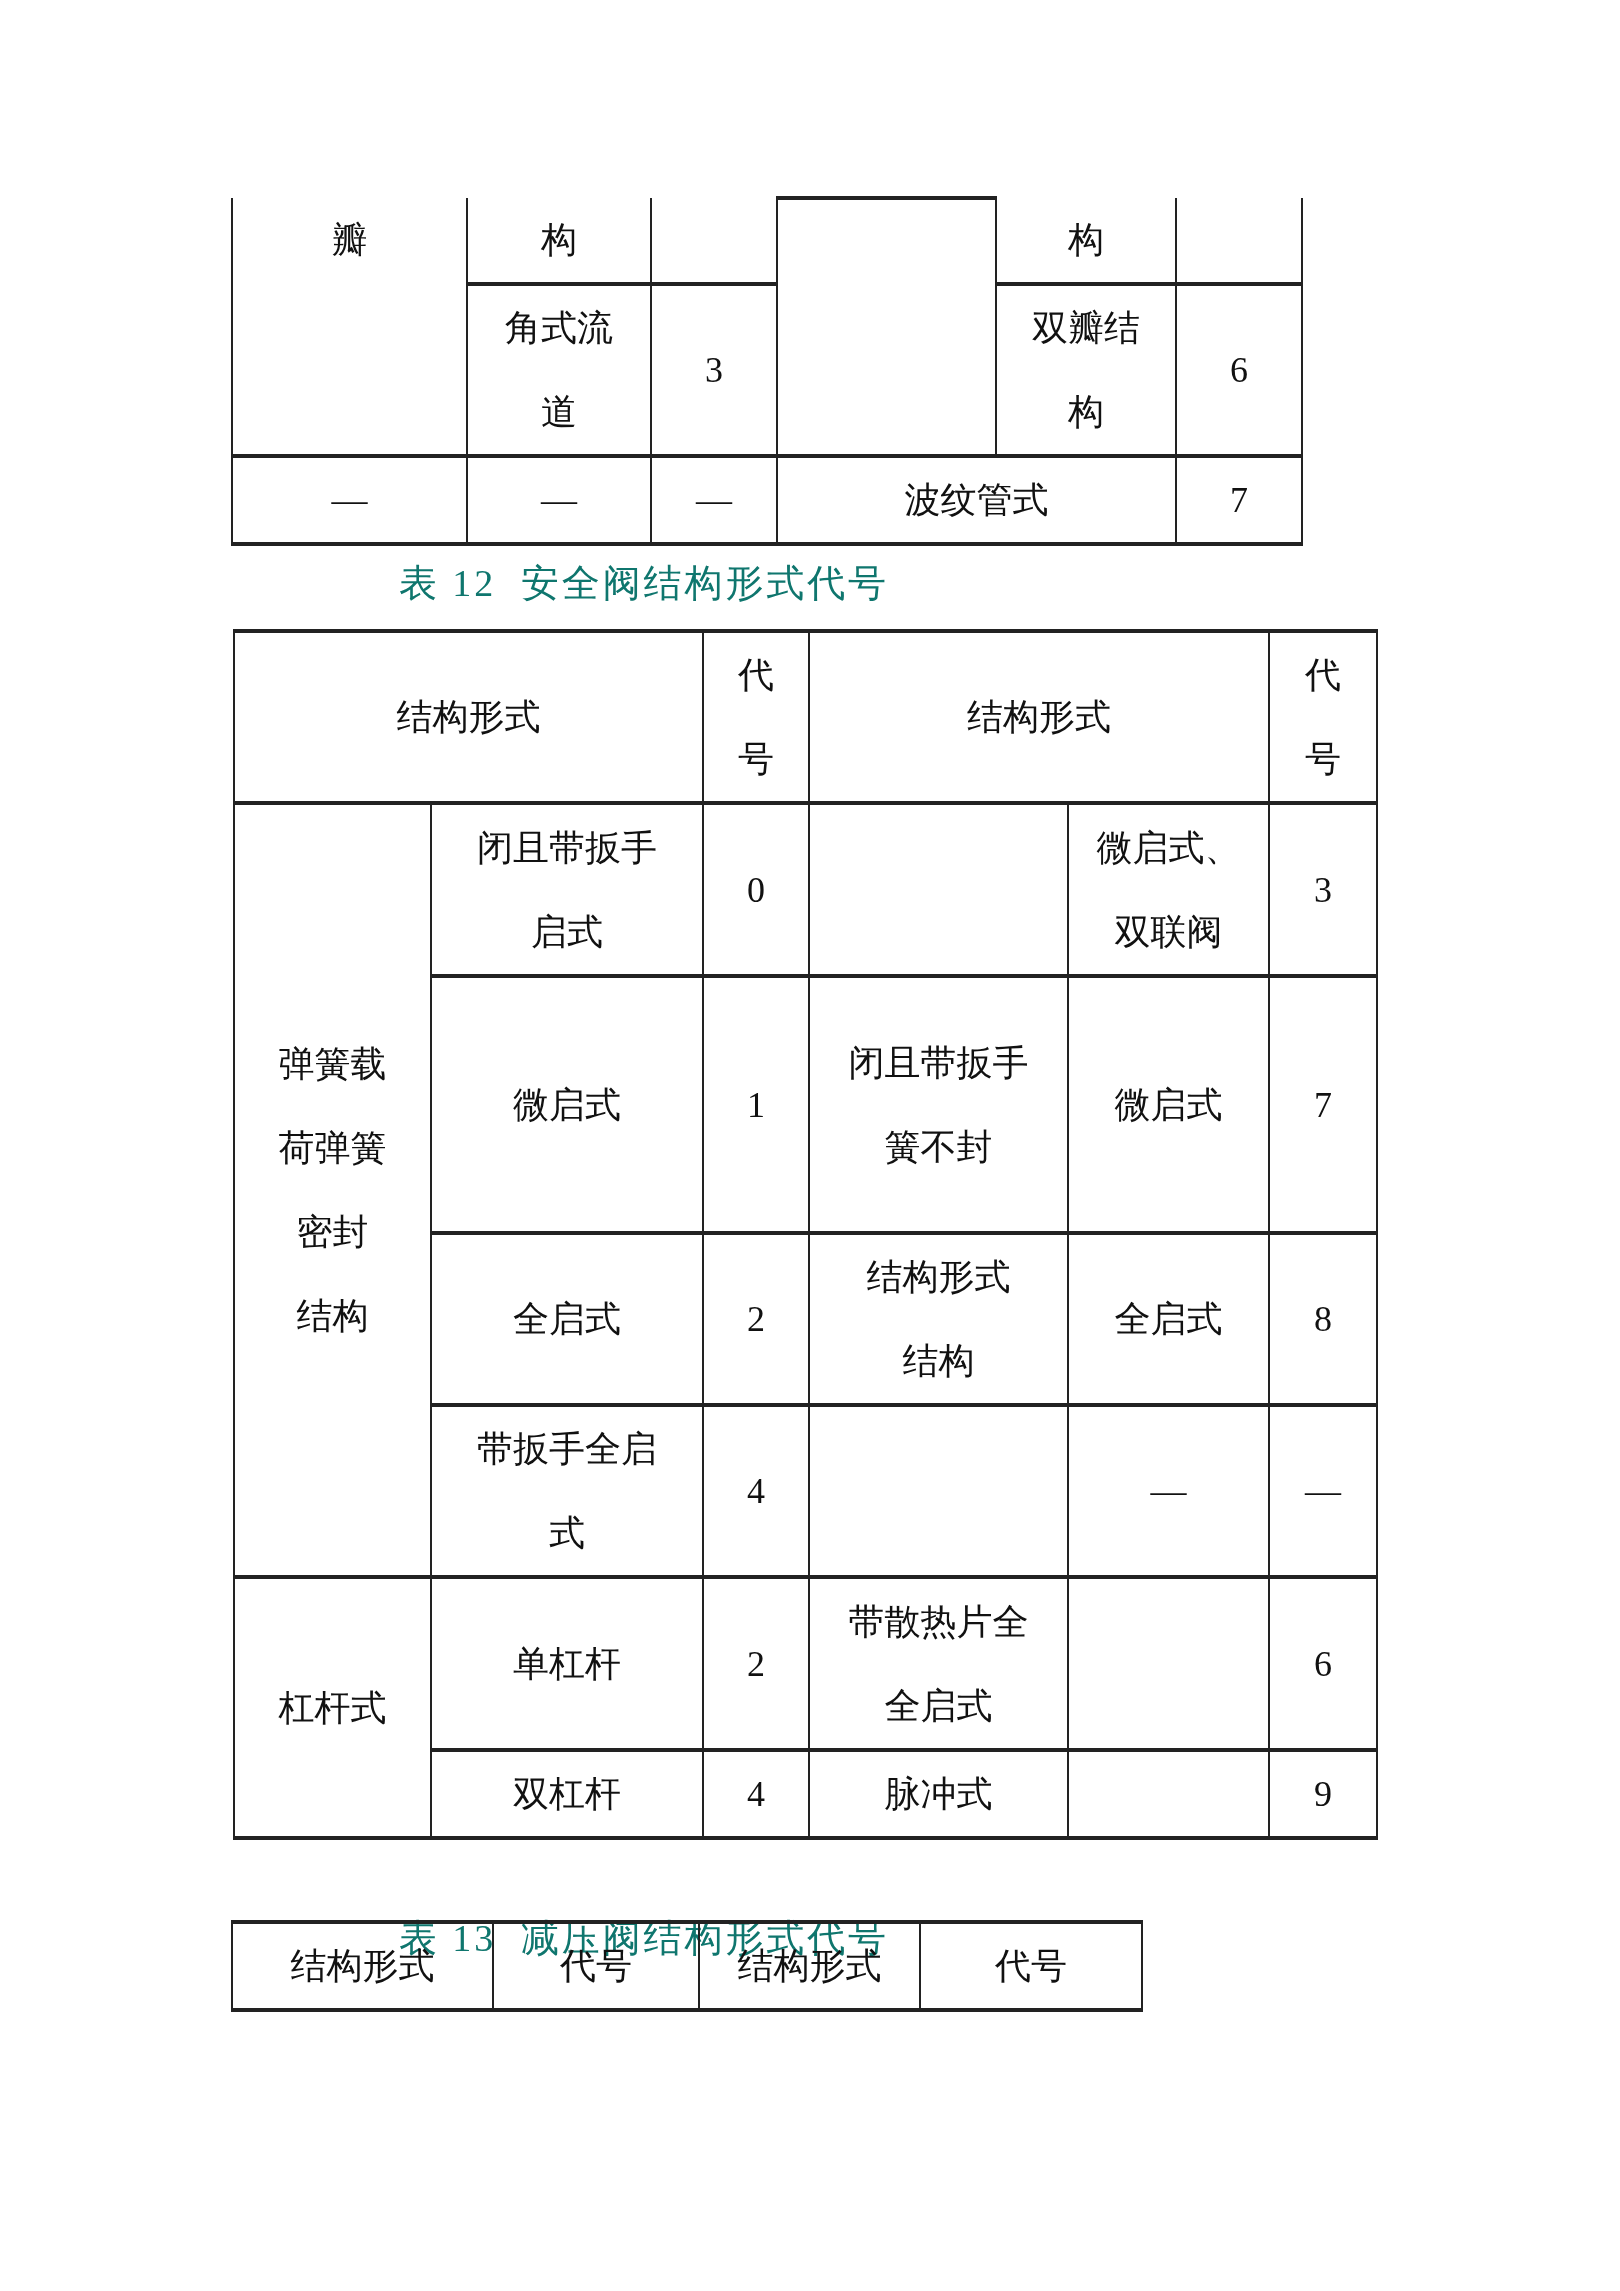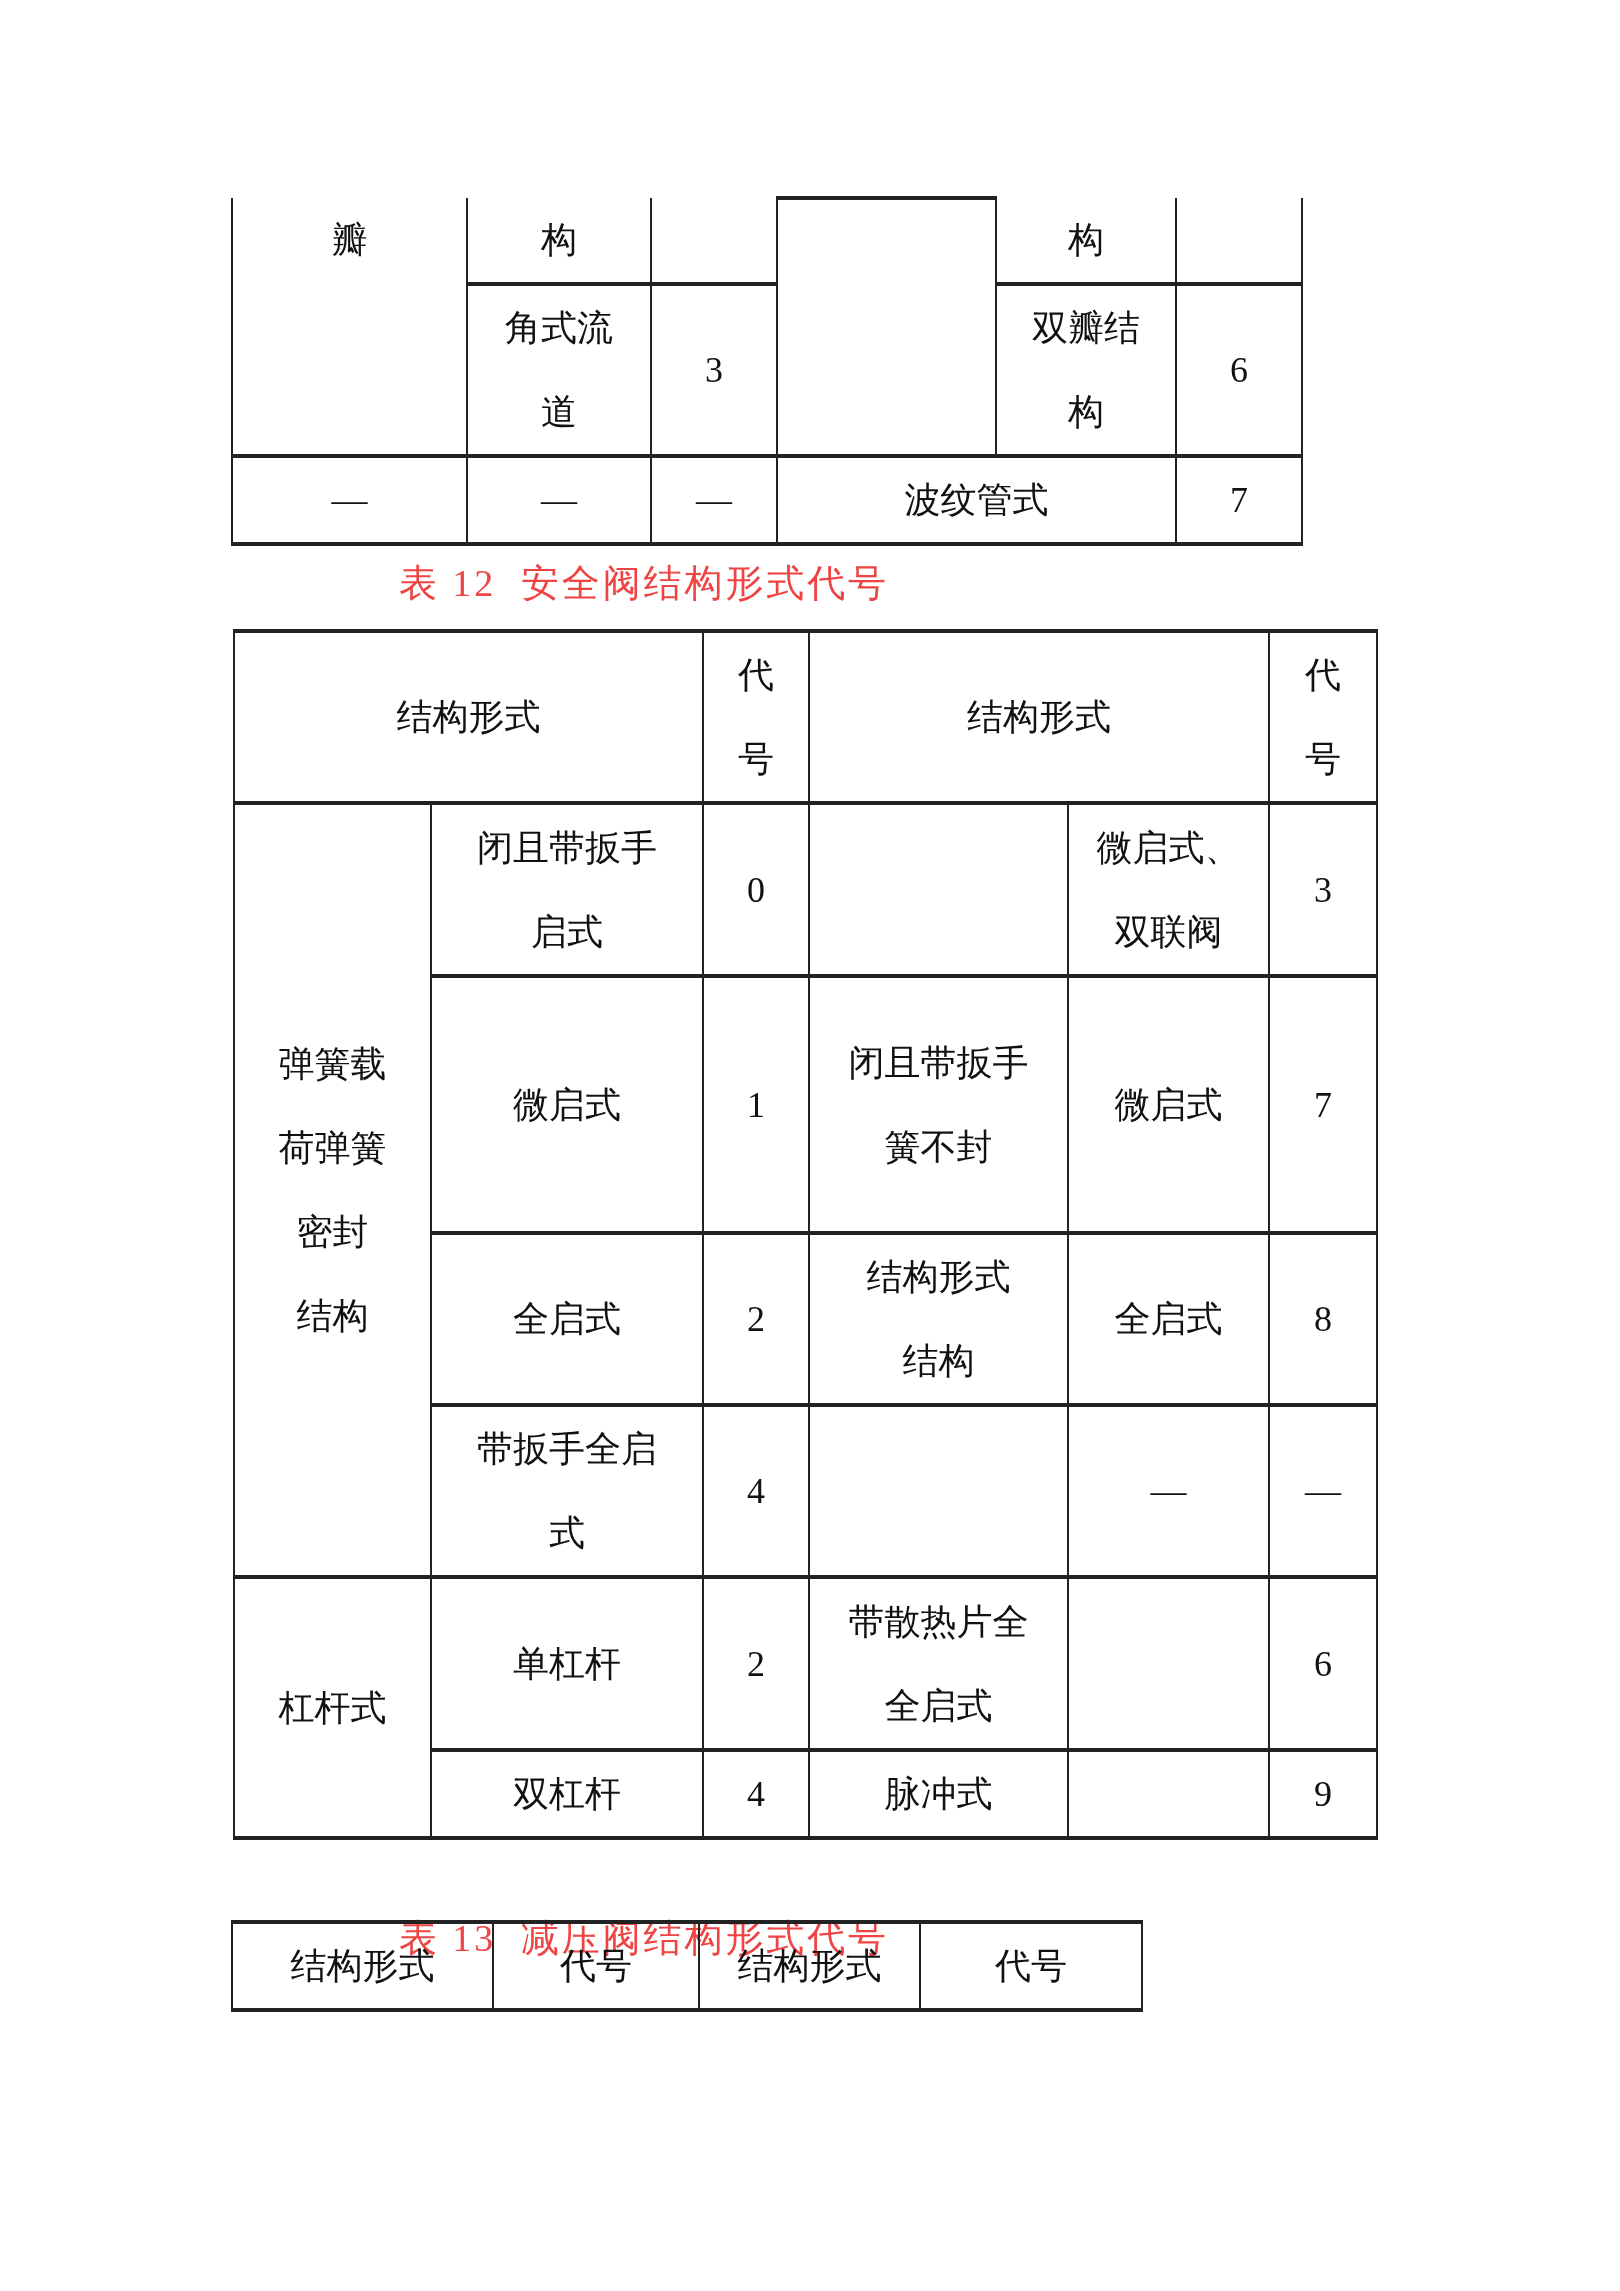--- a/index.html
+++ b/index.html
@@ -34,21 +34,21 @@
   .tbl td.no-top{border-top:none;}
   .tbl td.v-top{vertical-align:top;}
   .caption{
     position:absolute;
     left:0;
     width:1288px;
     text-align:center;
     font-size:38px;
     line-height:45px;
     letter-spacing:2.9px;
-    color:#ef4444;
+    color:#0f766e;
     white-space:pre;
   }
 </style>
 </head>
 <body>
 
 <div class="page">
 
   <table class="tbl" style="left:231px;top:196px;width:1071px;">
     <colgroup>

